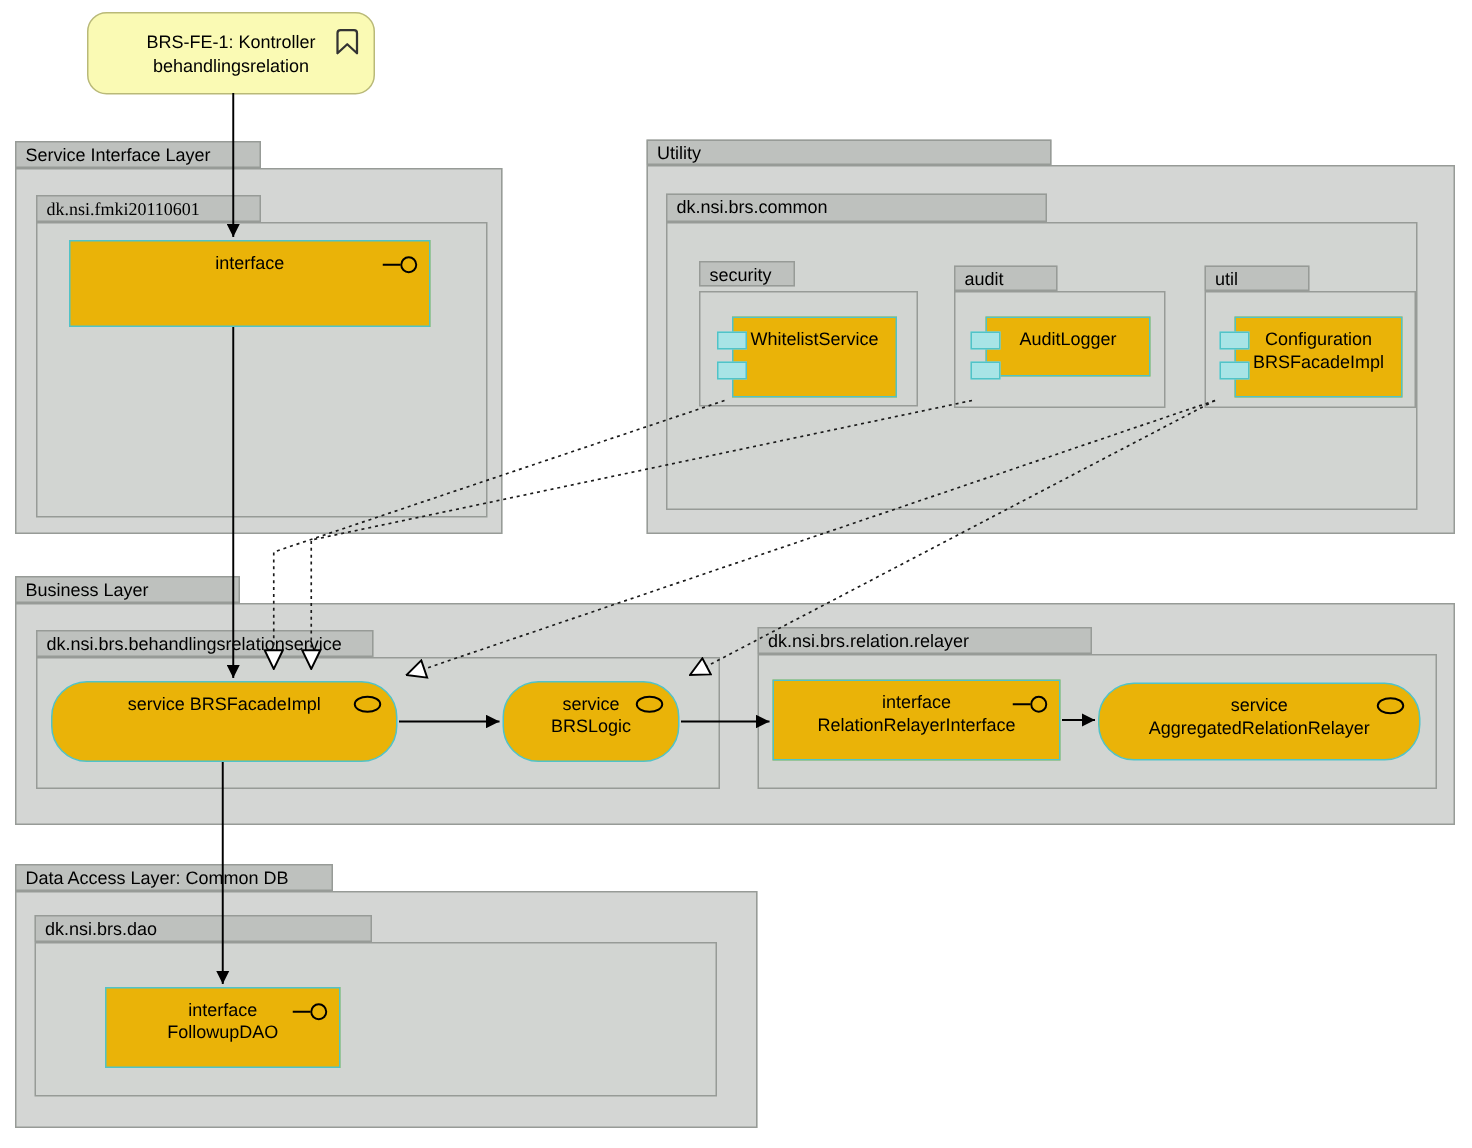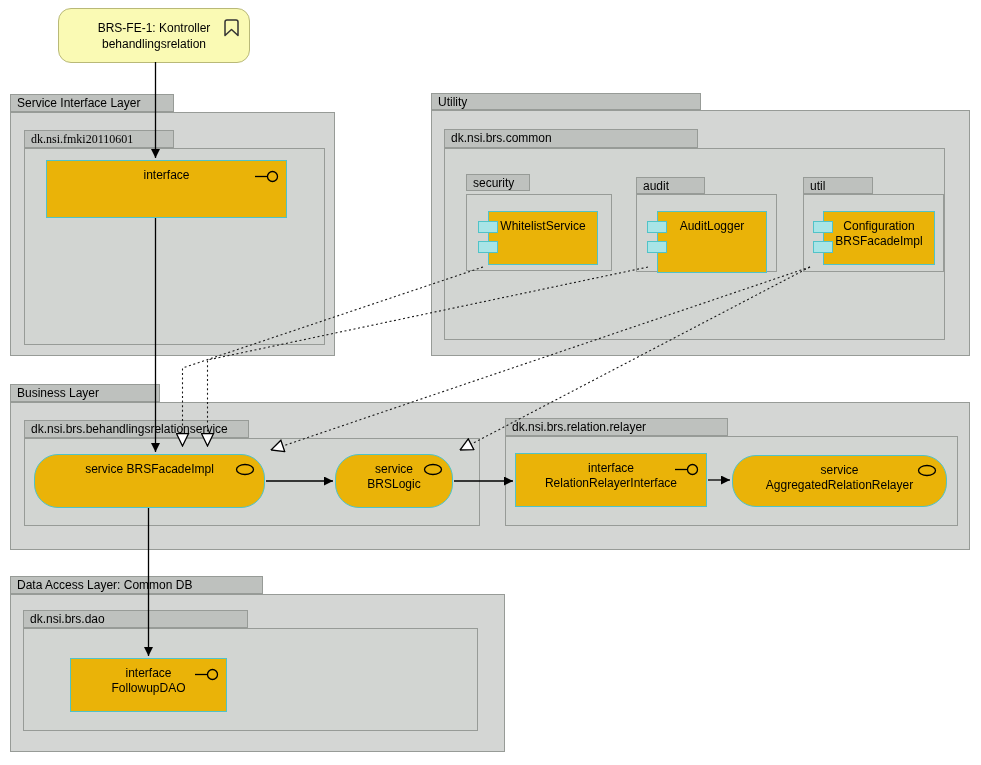--- a/index.html
+++ b/index.html
@@ -68,41 +68,41 @@
 
   <div class="ptab" style="left:10px;top:384px;width:150px;height:18px;">Business Layer</div>
   <div class="pbody" style="left:10px;top:402px;width:960px;height:148px;"></div>
 
   <div class="ptab" style="left:24px;top:420px;width:225px;height:18px;">dk.nsi.brs.behandlingsrelationservice</div>
   <div class="pbody sub" style="left:24px;top:438px;width:456px;height:88px;"></div>
 
   <div class="ptab" style="left:505px;top:418px;width:223px;height:18px;">dk.nsi.brs.relation.relayer</div>
   <div class="pbody sub" style="left:505px;top:436px;width:453px;height:90px;"></div>
 
-  <div class="ptab" style="left:10px;top:576px;width:253px;height:18px;">Data Access Layer: Common DB</div>
+  <div class="ptab" style="left:10px;top:576px;width:212px;height:18px;">Data Access Layer: Common DB</div>
   <div class="pbody" style="left:10px;top:594px;width:495px;height:158px;"></div>
 
   <div class="ptab" style="left:23px;top:610px;width:225px;height:18px;">dk.nsi.brs.dao</div>
   <div class="pbody sub" style="left:23px;top:628px;width:455px;height:103px;"></div>
 
   <div class="comp" style="left:46px;top:160px;width:241px;height:58px;">
     <span class="ln">interface</span>
     <svg class="icon-lollipop" width="24" height="13">
       <line x1="0" y1="6.5" x2="12" y2="6.5" stroke="#000" stroke-width="1.3"></line>
       <circle cx="17.5" cy="6.5" r="5" fill="none" stroke="#000" stroke-width="1.3"></circle>
     </svg>
   </div>
 
   <div class="comp" style="left:488px;top:211px;width:110px;height:54px;">
     <span class="ln">WhitelistService</span>
     <span class="porttab p1"></span>
     <span class="porttab p2"></span>
   </div>
 
-  <div class="comp" style="left:657px;top:211px;width:110px;height:62px;">
+  <div class="comp" style="left:657px;top:211px;width:110px;height:40px;">
     <span class="ln">AuditLogger</span>
     <span class="porttab p1"></span>
     <span class="porttab p2"></span>
   </div>
 
   <div class="comp" style="left:823px;top:211px;width:112px;height:54px;">
     <span class="ln">Configuration</span>
     <span class="ln">BRSFacadeImpl</span>
     <span class="porttab p1"></span>
     <span class="porttab p2"></span>

